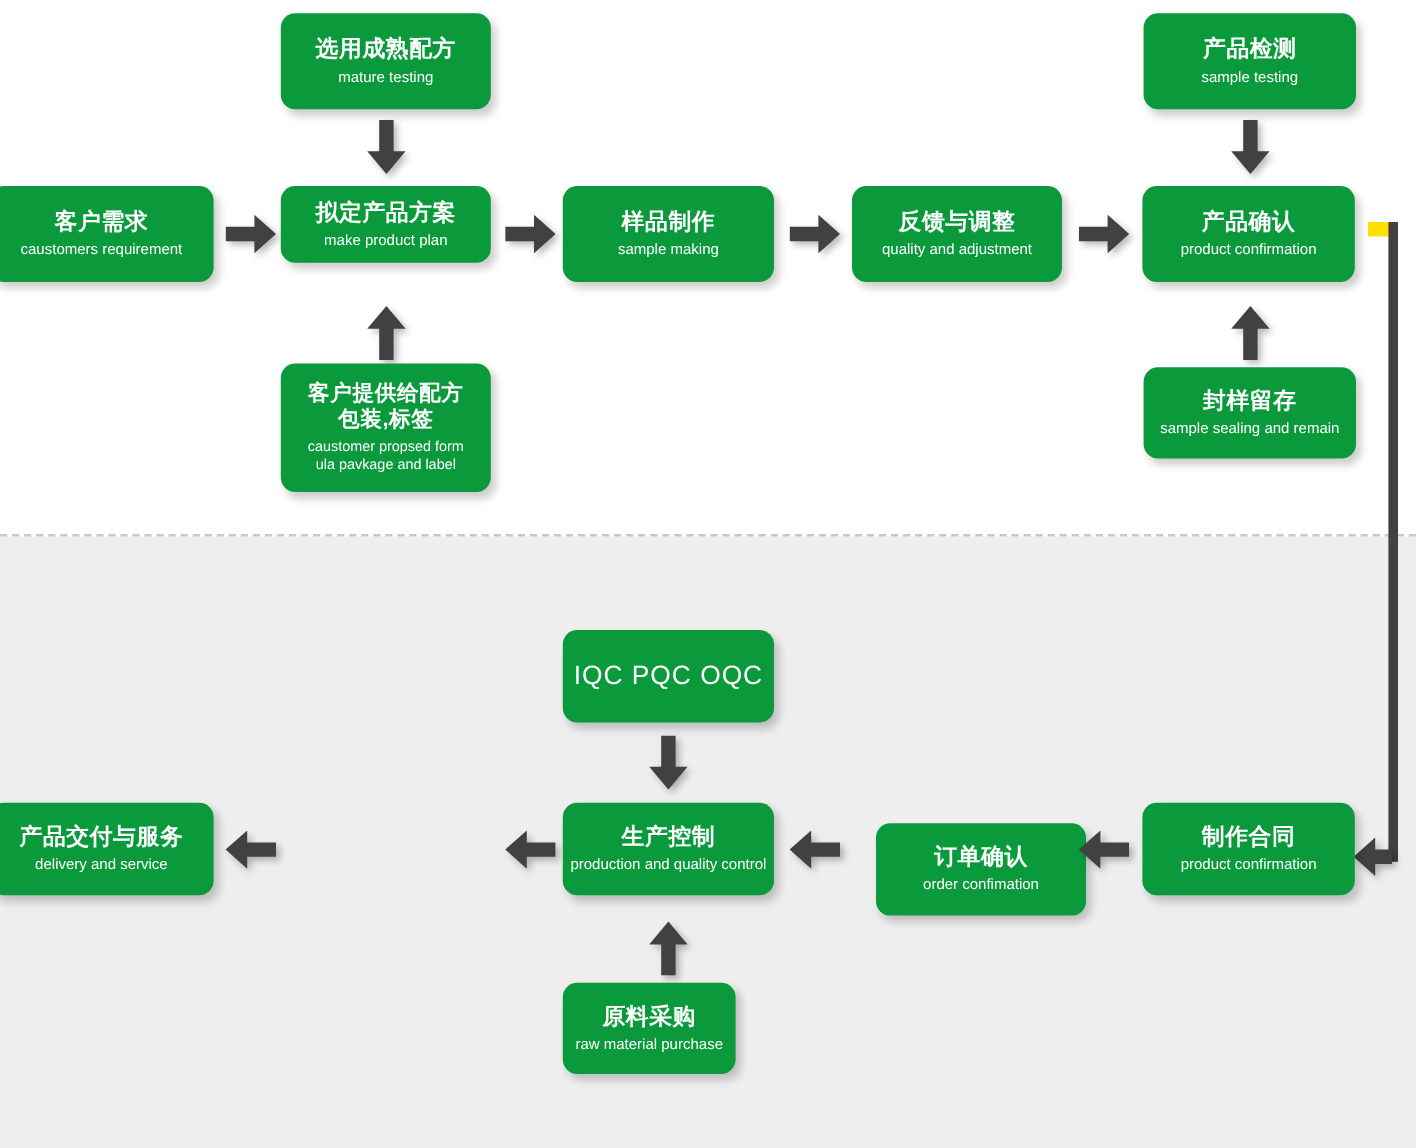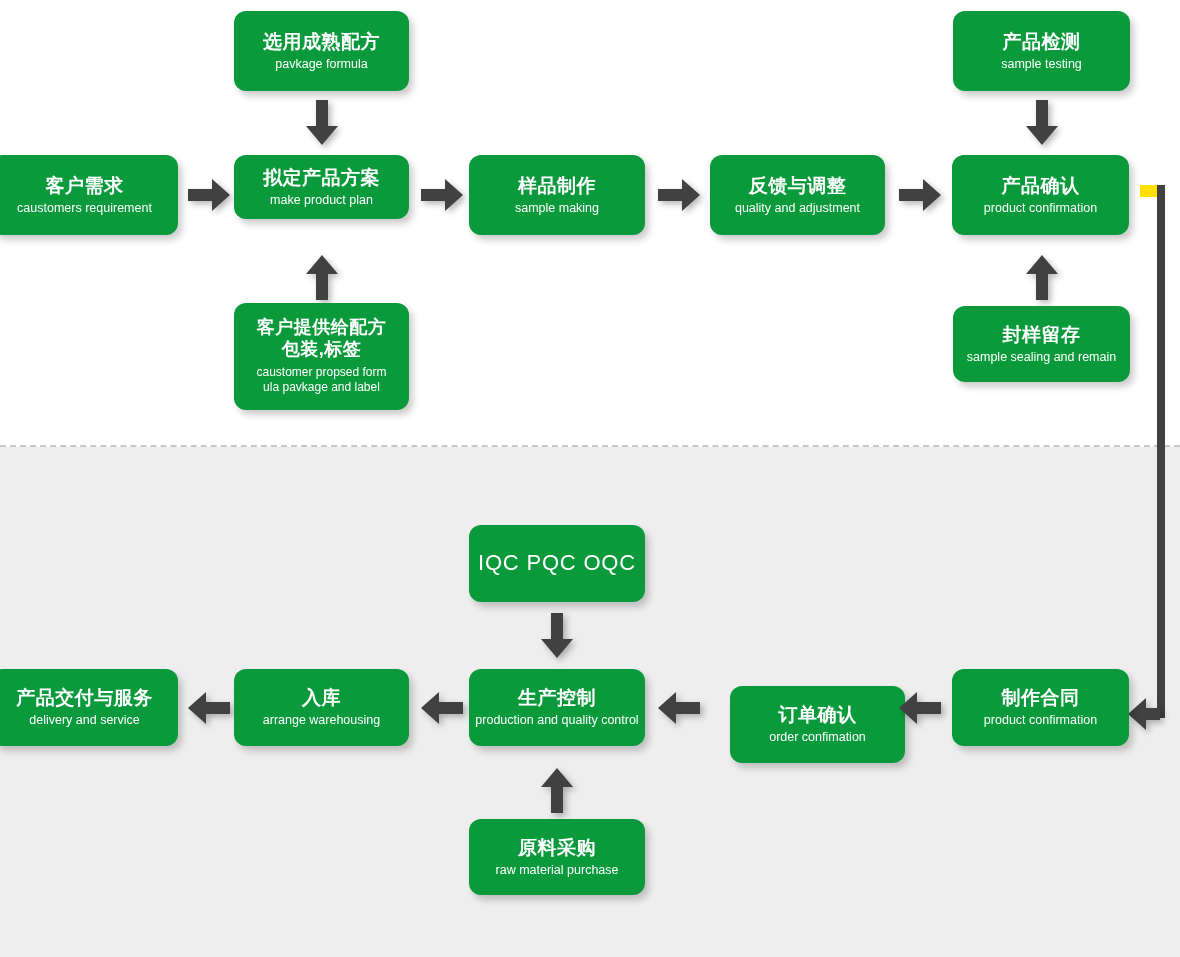--- a/index.html
+++ b/index.html
@@ -88,21 +88,21 @@
 </head>
 <body>
 
 <div id="canvas">
 
   <div class="lower-band"></div>
   <div class="divider"></div>
 
   <div class="node" style="left:234px; top:11px; width:175px; height:80px;">
     <div class="cn">选用成熟配方</div>
-    <div class="en">pavkage formula</div>
+    <div class="en">mature testing</div>
   </div>
 
   <div class="arrow" style="left:306px; top:100px; width:32px; height:45px;">
     <svg width="32" height="45" viewBox="0 0 32 45">
       <polygon points="10,0 22,0 22,26 32,26 16,45 0,26 10,26" fill="#414141"></polygon>
     </svg>
   </div>
 
   <div class="node" style="left:953px; top:11px; width:177px; height:80px;">
     <div class="cn">产品检测</div>
@@ -211,24 +211,20 @@
     <div class="cn">产品交付与服务</div>
     <div class="en">delivery and service</div>
   </div>
 
   <div class="arrow" style="left:188px; top:692px; width:42px; height:32px;">
     <svg width="42" height="32" viewBox="0 0 42 32">
       <polygon points="0,16 18,0 18,10 42,10 42,22 18,22 18,32" fill="#414141"></polygon>
     </svg>
   </div>
 
-  <div class="node" style="left:234px; top:669px; width:175px; height:77px;">
-    <div class="cn">入库</div>
-    <div class="en">arrange warehousing</div>
-  </div>
 
   <div class="arrow" style="left:421px; top:692px; width:42px; height:32px;">
     <svg width="42" height="32" viewBox="0 0 42 32">
       <polygon points="0,16 18,0 18,10 42,10 42,22 18,22 18,32" fill="#414141"></polygon>
     </svg>
   </div>
 
   <div class="node" style="left:469px; top:669px; width:176px; height:77px;">
     <div class="cn">生产控制</div>
     <div class="en">production and quality control</div>
@@ -255,18 +251,18 @@
     <div class="cn">制作合同</div>
     <div class="en">product confirmation</div>
   </div>
 
   <div class="arrow" style="left:541px; top:768px; width:32px; height:45px;">
     <svg width="32" height="45" viewBox="0 0 32 45">
       <polygon points="16,0 32,19 22,19 22,45 10,45 10,19 0,19" fill="#414141"></polygon>
     </svg>
   </div>
 
-  <div class="node" style="left:469px; top:819px; width:176px; height:76px;">
+  <div class="node" style="left:469px; top:819px; width:144px; height:76px;">
     <div class="cn">原料采购</div>
     <div class="en">raw material purchase</div>
   </div>
 
 </div>
 
 </body></html>

